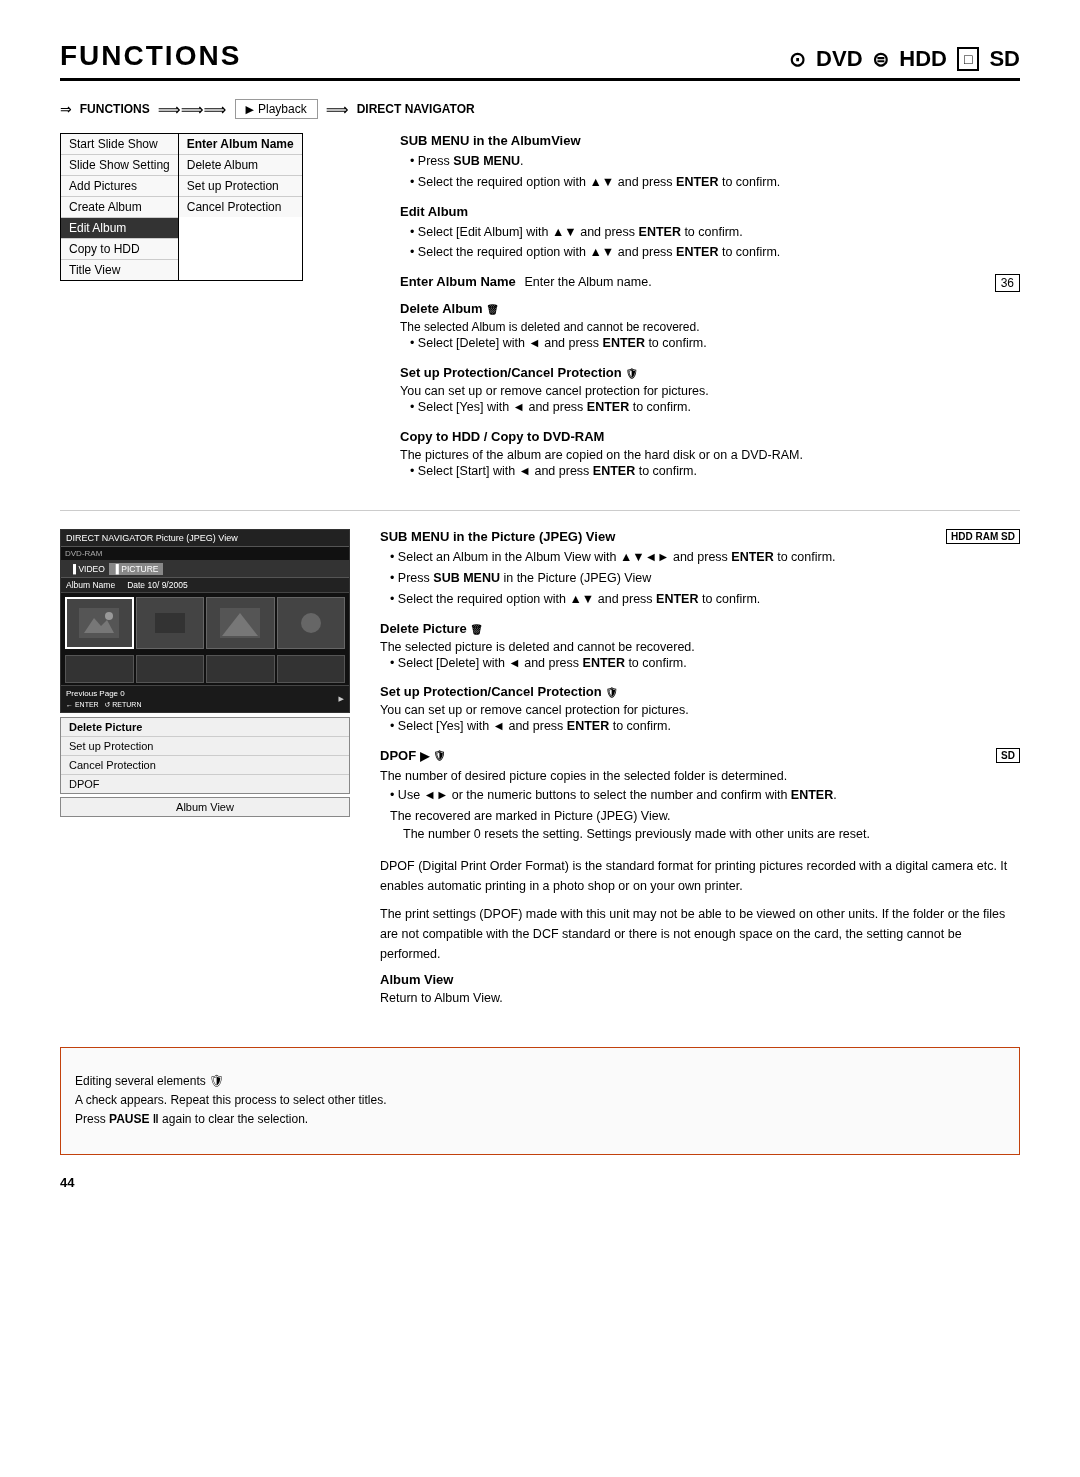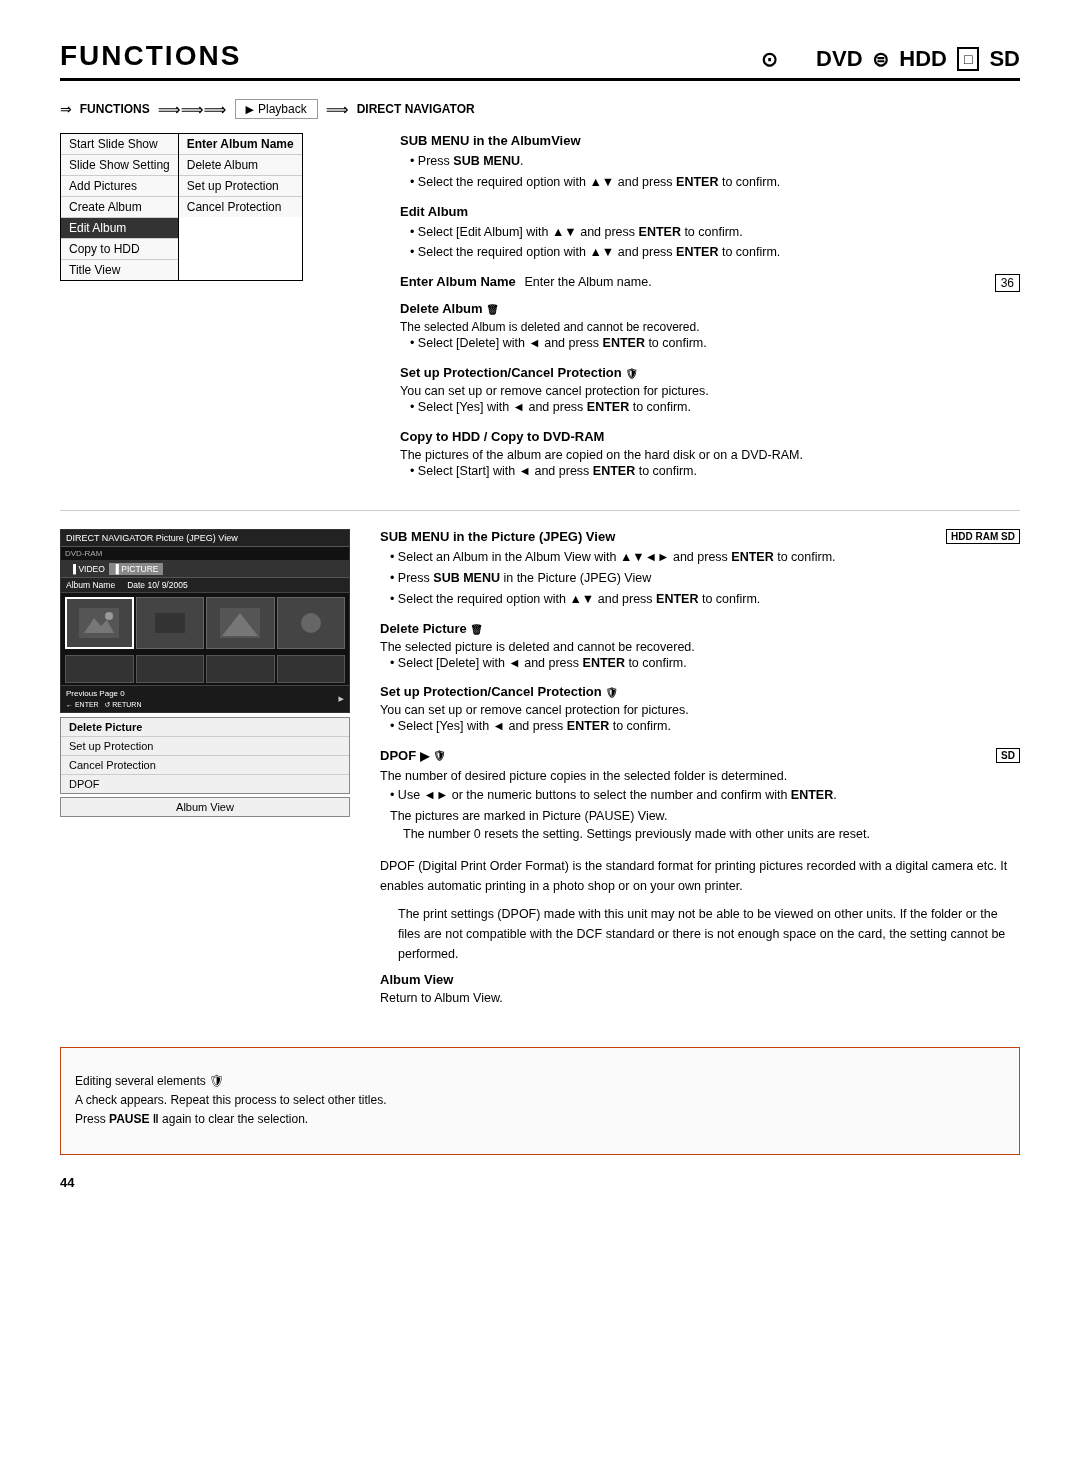--- a/index.html
+++ b/index.html
@@ -320,21 +320,21 @@
     
     b { font-weight: 700; }
   </style>
 </head>
 <body>
 
 <div class="page-header">
   <span class="page-title">FUNCTIONS</span>
   <div class="header-icons">
     <span>⊙</span>
-    <span style="font-size:22px;font-weight:900;margin-left:28px;">DVD</span>
+    <span style="font-size:22px;font-weight:900;">DVD</span>
     <span>⊜</span>
     <span style="font-size:22px;font-weight:900;">HDD</span>
     <span class="sd-box" style="font-size:14px; border:2px solid #000; padding:2px 5px; font-weight:900;">□</span>
     <span style="font-size:22px;font-weight:900;">SD</span>
   </div>
 </div>
 
 <div class="nav-row">
   <span style="font-size:14px;">⇒</span>
   <span class="nav-label">FUNCTIONS</span>
@@ -508,26 +508,26 @@
 
     <div class="section-sub">
       <span class="sd-badge">SD</span>
       <div class="dpof-heading">
         <b>DPOF</b>
         <span style="font-size:12px;">▶</span>
         <span style="font-size:10px;">🛡</span>
       </div>
       <div style="font-size:12.5px; line-height:1.5;">The number of desired picture copies in the selected folder is determined.</div>
       <div class="bullet-item">Use <b>◄►</b> or the numeric buttons to select the number and confirm with <b>ENTER</b>.</div>
-      <div style="font-size:12.5px; margin-left:10px; line-height:1.5;">The pictures are marked in Picture (PAUSE) View.</div>
+      <div style="font-size:12.5px; margin-left:10px; line-height:1.5;">The recovered are marked in Picture (JPEG) View.</div>
       <div style="font-size:12.5px; margin-left:23px; line-height:1.5;">The number 0 resets the setting. Settings previously made with other units are reset.</div>
     </div>
 
     <p style="font-size:12.5px; line-height:1.6; margin-bottom:8px;">DPOF (Digital Print Order Format) is the standard format for printing pictures recorded with a digital camera etc. It enables automatic printing in a photo shop or on your own printer.</p>
-    <p style="font-size:12.5px; line-height:1.6; margin-bottom:8px;margin-left:18px;">The print settings (DPOF) made with this unit may not be able to be viewed on other units. If the folder or the files are not compatible with the DCF standard or there is not enough space on the card, the setting cannot be performed.</p>
+    <p style="font-size:12.5px; line-height:1.6; margin-bottom:8px;">The print settings (DPOF) made with this unit may not be able to be viewed on other units. If the folder or the files are not compatible with the DCF standard or there is not enough space on the card, the setting cannot be performed.</p>
 
     <div class="section-sub">
       <div class="section-heading">Album View</div>
       <div style="font-size:12.5px;">Return to Album View.</div>
     </div>
 
   </div>
 </div>
 
 <div class="bottom-note">

